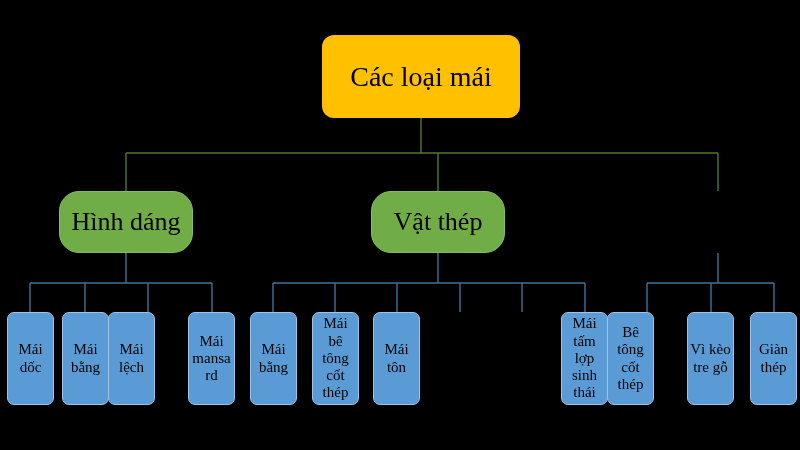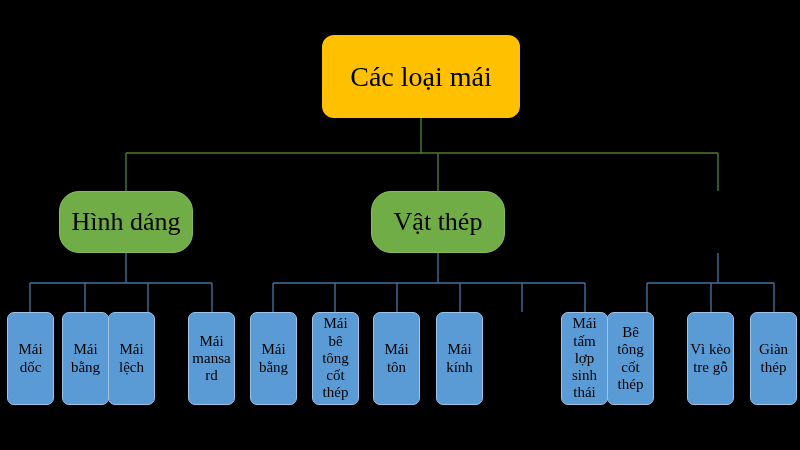--- a/index.html
+++ b/index.html
@@ -110,23 +110,20 @@
 
   <div class="node leaf-node" style="left:250px">
     <span>Mái bằng</span>
   </div>
   <div class="node leaf-node" style="left:373px">
     <span>Mái tôn</span>
   </div>
   <div class="node leaf-node" style="left:312px">
     <span>Mái bê tông cốt thép</span>
   </div>
-  <div class="node leaf-node" style="left:436px">
-    <span>Mái kính</span>
-  </div>
   <div class="node leaf-node" style="left:561px">
     <span>Mái tấm lợp sinh thái</span>
   </div>
 
   <div class="node leaf-node" style="left:607px">
     <span>Bê tông cốt thép</span>
   </div>
   <div class="node leaf-node" style="left:687px">
     <span>Vì kèo tre gỗ</span>
   </div>

